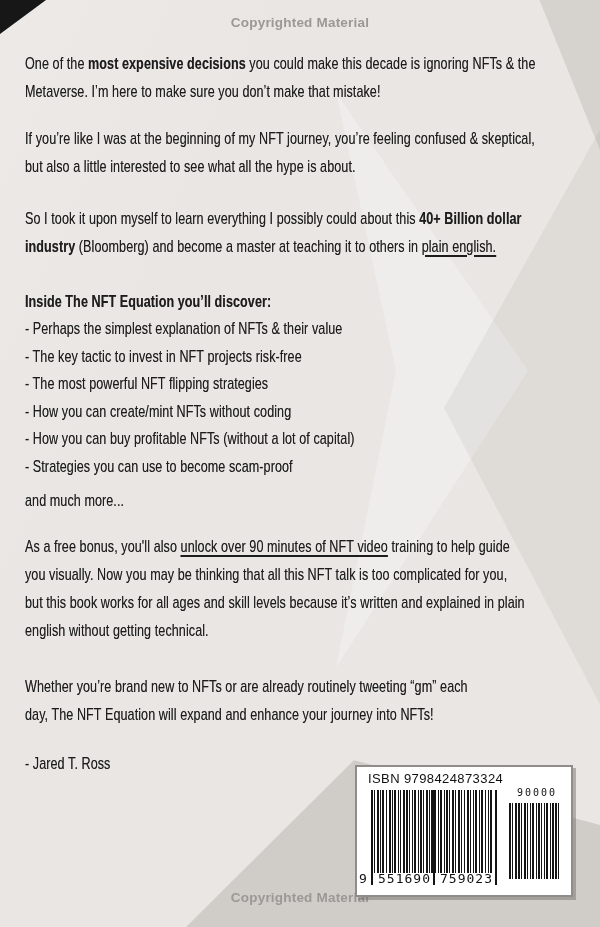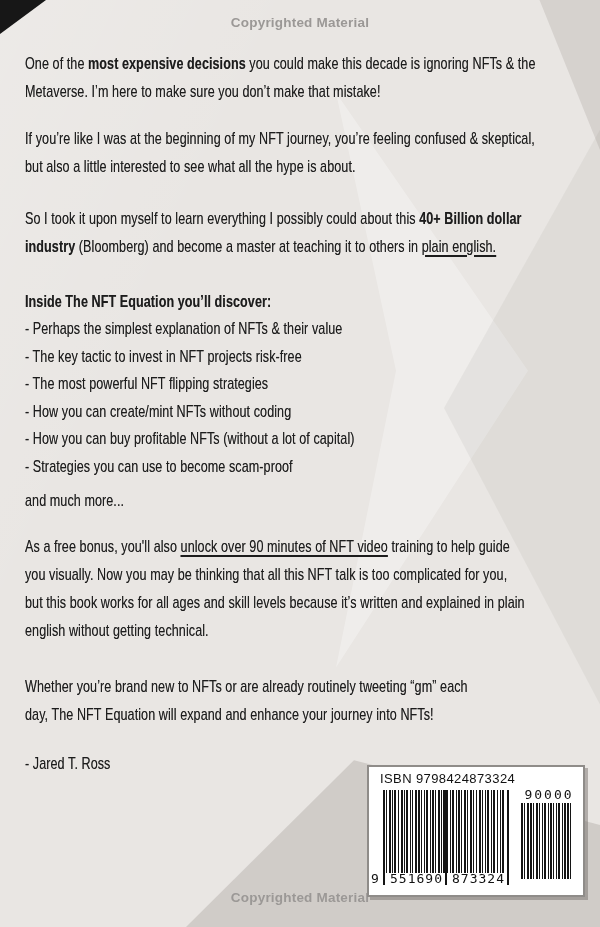--- a/index.html
+++ b/index.html
@@ -35,36 +35,36 @@
   }
   .block{position:absolute;left:0;right:0;}
   .copy b{font-weight:700;}
   .copy u{text-decoration:underline;text-underline-offset:3px;text-decoration-thickness:1.5px;}
   .heading{font-weight:700;}
   .bullets{line-height:27.5px;}
 
   .barcode-box{
     position:absolute;left:355px;top:765px;width:218px;height:132px;
     background:#fff;border:2px solid #8f8c89;box-sizing:border-box;
-    box-shadow:3px 3px 0 rgba(110,105,100,.45);z-index:5;margin-left:12px;
+    box-shadow:3px 3px 0 rgba(110,105,100,.45);z-index:5;
   }
   .isbn-label{position:absolute;left:11px;top:4px;font-size:13px;letter-spacing:.4px;color:#111;}
   .bc{position:absolute;font-size:0;white-space:nowrap;overflow:hidden;}
   .bc span{display:inline-block;height:100%;vertical-align:top;}
   .bc .b{background:#141414;}
   .bc-main{left:14px;top:23px;width:126px;height:83px;}
   .guard{position:absolute;width:2px;background:#141414;top:23px;height:95px;}
   .g1{left:14px}.g2{left:76px}.g3{left:138px}
   .ean-digit{position:absolute;top:104px;font-size:13px;color:#111;
     font-family:"DejaVu Sans Mono",monospace;letter-spacing:1px;}
   .d-lead{left:2px;}
   .d-g1{left:21px;}
   .d-g2{left:83px;}
   .addon-label{position:absolute;left:149px;top:20px;width:62px;text-align:center;
-    font-size:13px;color:#111;font-family:"DejaVu Sans Mono",monospace;letter-spacing:2px;}
+    font-size:10px;color:#111;font-family:"DejaVu Sans Mono",monospace;letter-spacing:2px;}
   .bc-addon{left:152px;top:36px;width:56px;height:76px;}
 </style>
 </head>
 <body>
 
 <div class="page">
 
   <div class="shape sheen"></div>
   <div class="shape chev-light"></div>
   <div class="shape chev-dark"></div>
@@ -101,19 +101,19 @@
   <div class="barcode-box">
     <div class="isbn-label">ISBN 9798424873324</div>
 
     <div class="bc bc-main"><span class="b" style="width: 2px;"></span><span style="width: 1px;"></span><span class="b" style="width: 1px;"></span><span style="width: 2px;"></span><span class="b" style="width: 2px;"></span><span style="width: 1px;"></span><span class="b" style="width: 1px;"></span><span style="width: 1px;"></span><span class="b" style="width: 2px;"></span><span style="width: 2px;"></span><span class="b" style="width: 1px;"></span><span style="width: 2px;"></span><span class="b" style="width: 2px;"></span><span style="width: 1px;"></span><span class="b" style="width: 1px;"></span><span style="width: 1px;"></span><span class="b" style="width: 2px;"></span><span style="width: 2px;"></span><span class="b" style="width: 1px;"></span><span style="width: 1px;"></span><span class="b" style="width: 1px;"></span><span style="width: 2px;"></span><span class="b" style="width: 2px;"></span><span style="width: 1px;"></span><span class="b" style="width: 2px;"></span><span style="width: 1px;"></span><span class="b" style="width: 1px;"></span><span style="width: 2px;"></span><span class="b" style="width: 1px;"></span><span style="width: 1px;"></span><span class="b" style="width: 2px;"></span><span style="width: 2px;"></span><span class="b" style="width: 1px;"></span><span style="width: 1px;"></span><span class="b" style="width: 2px;"></span><span style="width: 1px;"></span><span class="b" style="width: 1px;"></span><span style="width: 2px;"></span><span class="b" style="width: 2px;"></span><span style="width: 1px;"></span><span class="b" style="width: 1px;"></span><span style="width: 1px;"></span><span class="b" style="width: 2px;"></span><span style="width: 2px;"></span><span class="b" style="width: 1px;"></span><span style="width: 2px;"></span><span class="b" style="width: 1px;"></span><span style="width: 1px;"></span><span class="b" style="width: 2px;"></span><span style="width: 2px;"></span><span class="b" style="width: 1px;"></span><span style="width: 1px;"></span><span class="b" style="width: 2px;"></span><span style="width: 1px;"></span><span class="b" style="width: 1px;"></span><span style="width: 2px;"></span><span class="b" style="width: 2px;"></span><span style="width: 1px;"></span><span class="b" style="width: 1px;"></span><span style="width: 2px;"></span><span class="b" style="width: 2px;"></span><span style="width: 1px;"></span><span class="b" style="width: 1px;"></span><span style="width: 2px;"></span><span class="b" style="width: 1px;"></span><span style="width: 2px;"></span><span class="b" style="width: 2px;"></span><span style="width: 1px;"></span><span class="b" style="width: 1px;"></span><span style="width: 2px;"></span><span class="b" style="width: 1px;"></span><span style="width: 1px;"></span><span class="b" style="width: 2px;"></span><span style="width: 2px;"></span><span class="b" style="width: 1px;"></span><span style="width: 1px;"></span><span class="b" style="width: 2px;"></span><span style="width: 2px;"></span><span class="b" style="width: 1px;"></span><span style="width: 2px;"></span><span class="b" style="width: 1px;"></span><span style="width: 1px;"></span><span class="b" style="width: 2px;"></span><span style="width: 1px;"></span></div>
     <div class="guard g1"></div>
     <div class="guard g2"></div>
     <div class="guard g3"></div>
 
     <div class="ean-digit d-lead">9</div>
     <div class="ean-digit d-g1">551690</div>
-    <div class="ean-digit d-g2">873324</div>
+    <div class="ean-digit d-g2">759023</div>
 
     <div class="addon-label">90000</div>
     <div class="bc bc-addon"><span class="b" style="width: 2px;"></span><span style="width: 1px;"></span><span class="b" style="width: 1px;"></span><span style="width: 2px;"></span><span class="b" style="width: 2px;"></span><span style="width: 1px;"></span><span class="b" style="width: 2px;"></span><span style="width: 1px;"></span><span class="b" style="width: 1px;"></span><span style="width: 2px;"></span><span class="b" style="width: 2px;"></span><span style="width: 1px;"></span><span class="b" style="width: 1px;"></span><span style="width: 2px;"></span><span class="b" style="width: 1px;"></span><span style="width: 1px;"></span><span class="b" style="width: 2px;"></span><span style="width: 2px;"></span><span class="b" style="width: 1px;"></span><span style="width: 1px;"></span><span class="b" style="width: 2px;"></span><span style="width: 1px;"></span><span class="b" style="width: 1px;"></span><span style="width: 2px;"></span><span class="b" style="width: 1px;"></span><span style="width: 1px;"></span><span class="b" style="width: 2px;"></span><span style="width: 2px;"></span><span class="b" style="width: 1px;"></span><span style="width: 1px;"></span><span class="b" style="width: 2px;"></span><span style="width: 1px;"></span><span class="b" style="width: 2px;"></span><span style="width: 1px;"></span><span class="b" style="width: 1px;"></span><span style="width: 2px;"></span></div>
   </div>
 
 </div>
 
 </body></html>

